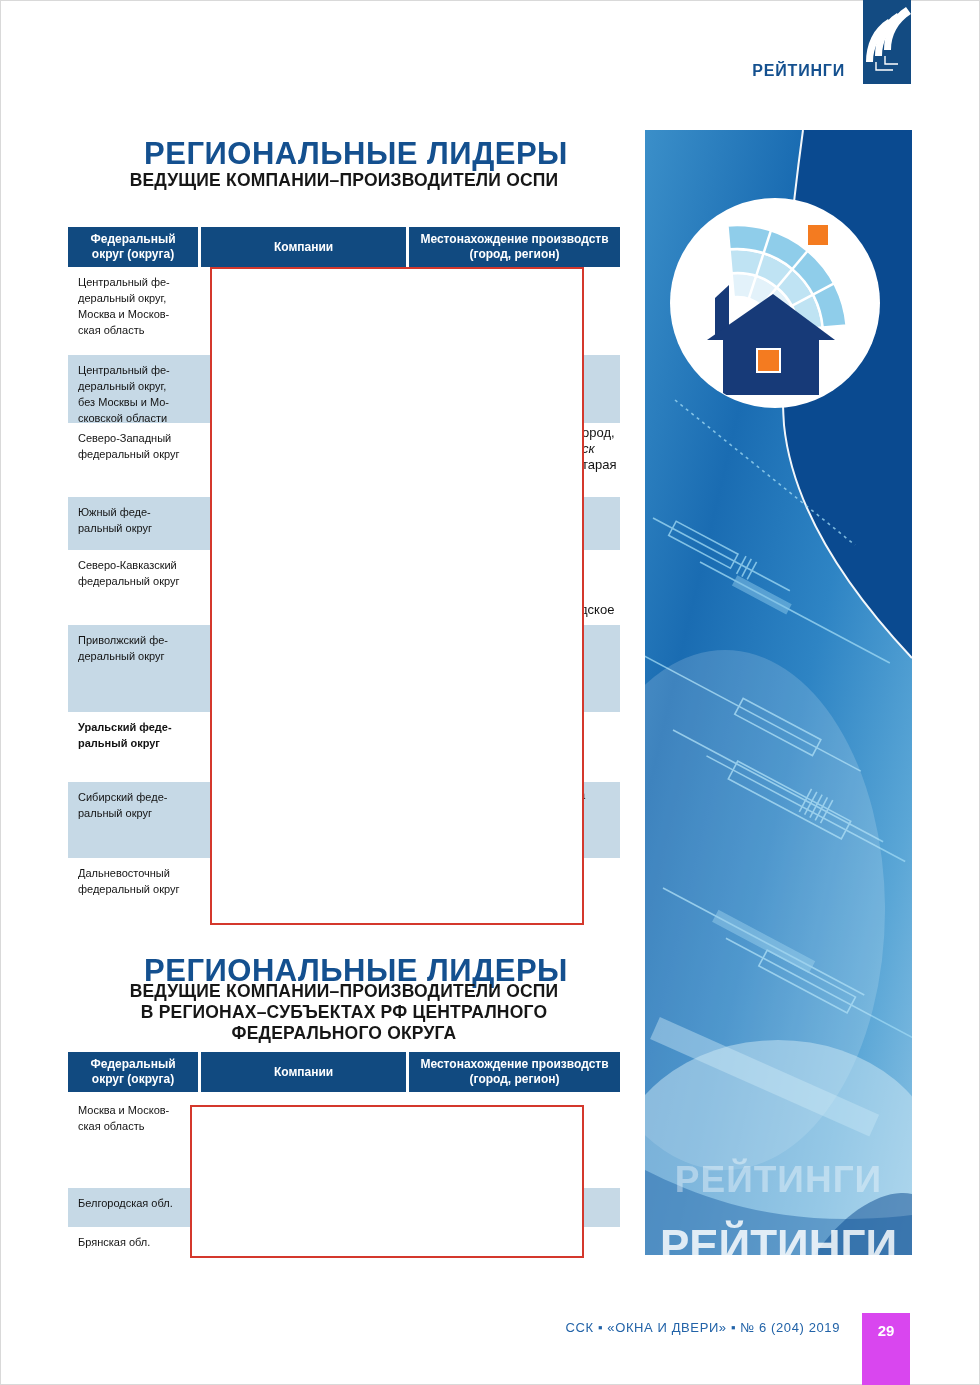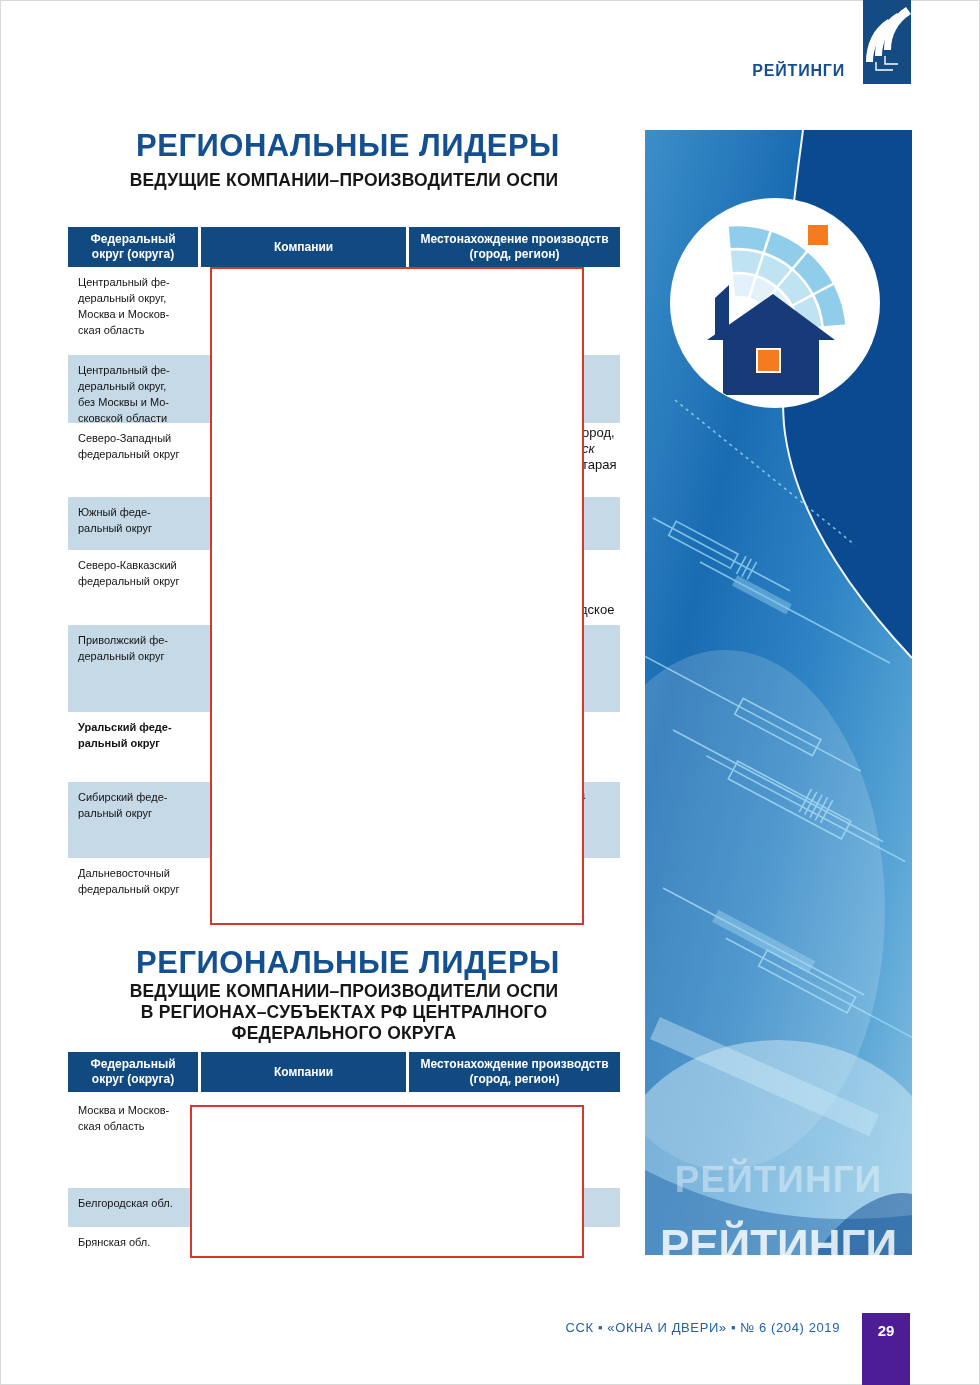--- a/index.html
+++ b/index.html
@@ -5,21 +5,21 @@
   html,body{margin:0;padding:0;background:#ffffff;}
   #page{position:relative;width:980px;height:1385px;background:#ffffff;overflow:hidden;
         font-family:"Liberation Sans","DejaVu Sans",sans-serif;box-shadow:inset 0 0 0 1px #d9d9d9;}
 
   
   .corner-logo{position:absolute;left:863px;top:0;width:48px;height:84px;background:#134b82;}
   .rubric-label{position:absolute;right:135px;top:62px;font-size:16px;font-weight:bold;
                 color:#14508f;letter-spacing:.8px;}
 
   
-  .title{position:absolute;left:68px;width:552px;margin:4px;text-align:center;color:#14508f;
+  .title{position:absolute;left:68px;width:552px;margin:12px;text-align:center;color:#14508f;
          font-size:31px;font-weight:bold;letter-spacing:.5px;}
   .title.t1{top:124px;} .title.t2{top:941px;}
   .subtitle{position:absolute;left:68px;width:552px;text-align:center;color:#161616;
             font-weight:bold;font-size:17.5px;line-height:21px;letter-spacing:.2px;}
   .subtitle.s1{top:170px;} .subtitle.s2{top:981px;}
 
   
   .tbl{position:absolute;left:68px;width:552px;}
   .tbl.tA{top:227px;height:698px;} .tbl.tB{top:1052px;height:210px;}
   .thead{display:flex;gap:3px;}
@@ -49,21 +49,21 @@
   .f3{left:512px;top:375px;} .f4{left:510px;top:560px;}
 
   
   .sidebar{position:absolute;left:645px;top:130px;width:267px;height:1125px;overflow:hidden;}
   .wm{position:absolute;left:0;width:267px;text-align:center;font-weight:bold;white-space:nowrap;}
   .wm1{top:1029px;font-size:37px;color:rgba(255,255,255,.38);letter-spacing:1px;}
   .wm2{top:1091px;font-size:44px;color:rgba(255,255,255,.82);letter-spacing:0px;}
 
   
   .credit{position:absolute;right:140px;top:1320px;font-size:13px;color:#2263a8;letter-spacing:.6px;}
-  .pagenum{position:absolute;left:862px;top:1313px;width:48px;height:72px;background:#4c1d95;
+  .pagenum{position:absolute;left:862px;top:1313px;width:48px;height:72px;background:#d946ef;
            color:#ffffff;font-weight:bold;font-size:15px;text-align:center;padding-top:9px;box-sizing:border-box;}
 </style>
 </head>
 <body>
 
 <div id="page">
 
   <div class="corner-logo">
     <svg width="48" height="84" viewBox="0 0 48 84">
       <g fill="#ffffff">

